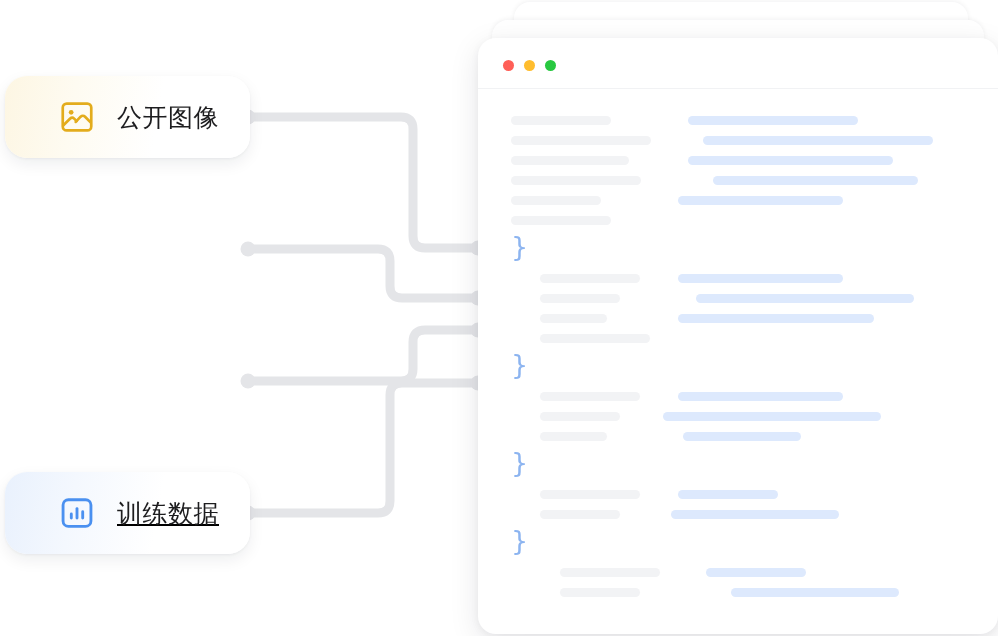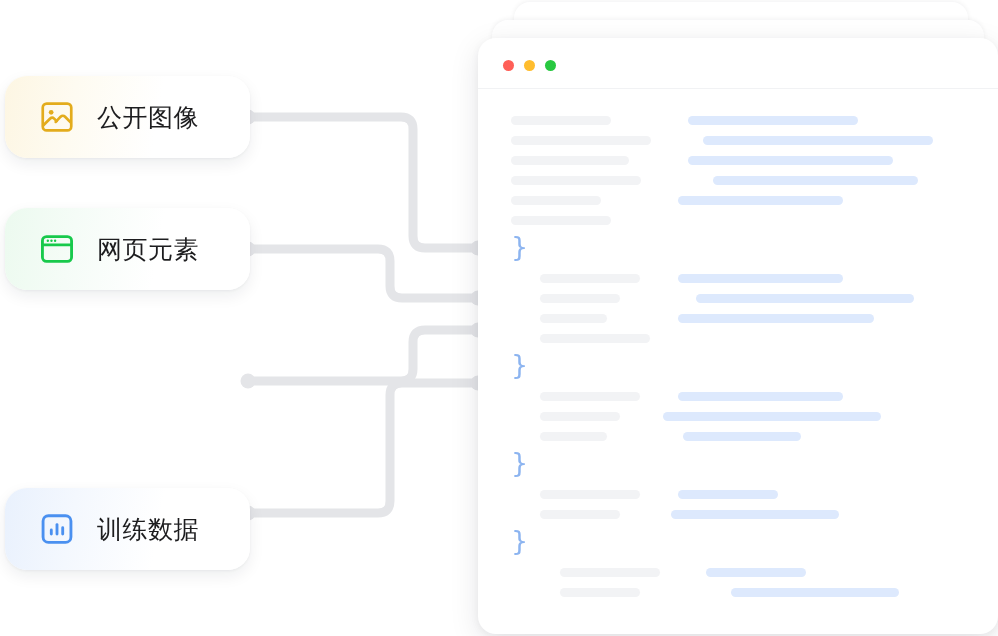--- a/index.html
+++ b/index.html
@@ -29,21 +29,21 @@
   }
   .card {
     position: absolute;
     left: 5px;
     width: 245px;
     height: 82px;
     border-radius: 22px;
     box-sizing: border-box;
     display: flex;
     align-items: center;
-    padding-left: 32px;
+    padding-left: 52px;
     box-shadow: 0 6px 16px rgba(17, 24, 39, 0.07),
                 0 1px 3px rgba(17, 24, 39, 0.05);
   }
   .card .icon-wrap {
     width: 40px;
     height: 40px;
     flex: 0 0 40px;
     display: flex;
     align-items: center;
     justify-content: center;
@@ -57,21 +57,21 @@
     line-height: 1;
     letter-spacing: 0.5px;
     color: #1d1d1f;
     white-space: nowrap;
     font-family: "DejaVu Sans", "Liberation Sans", sans-serif;
   }
   
   .card.c0 { top: 76px;  background: linear-gradient(100deg, #fdf6e3 0%, #fefbf1 28%, #ffffff 62%); }
   .card.c1 { top: 208px; background: linear-gradient(100deg, #ecfaef 0%, #f5fcf7 28%, #ffffff 62%); }
   .card.c2 { top: 340px; background: linear-gradient(100deg, #fdeff0 0%, #fdf6f7 28%, #ffffff 62%); }
-  .card.c3 { top: 488px; background: linear-gradient(100deg, #e9f1fd 0%, #f4f8fe 28%, #ffffff 62%); }
+  .card.c3 { top: 472px; background: linear-gradient(100deg, #e9f1fd 0%, #f4f8fe 28%, #ffffff 62%); text-decoration: underline; }
 
   
   #wires {
     position: absolute;
     left: 0;
     top: 0;
     width: 998px;
     height: 636px;
     pointer-events: none;
   }
@@ -193,32 +193,20 @@
         <svg width="38" height="38" viewBox="0 0 24 24" fill="none" stroke="#E3AC1C" stroke-width="1.7" stroke-linecap="round" stroke-linejoin="round">
           <rect x="3" y="3.5" width="18" height="17" rx="2.5"></rect>
           <circle cx="8.3" cy="9" r="1.5" fill="#E3AC1C" stroke="none"></circle>
           <path d="M3.4 17.2l4.3-4.2c.7-.7 1.8-.7 2.5 0l1.6 1.6"></path>
           <path d="M11.2 15.1l3.1-3.3c.8-.8 2-.8 2.8 0l3.5 3.6"></path>
         </svg>
       </span>
       <span class="card-label">公开图像</span>
     </div>
 
-    <div class="card c1">
-      <span class="icon-wrap">
-        <svg width="38" height="38" viewBox="0 0 24 24" fill="none" stroke="#17C94B" stroke-width="1.8" stroke-linecap="round" stroke-linejoin="round">
-          <rect x="2.8" y="4.2" width="18.4" height="15.6" rx="2.6"></rect>
-          <path d="M2.8 9.4h18.4"></path>
-          <circle cx="6.2" cy="6.8" r="0.75" fill="#17C94B" stroke="none"></circle>
-          <circle cx="8.5" cy="6.8" r="0.75" fill="#17C94B" stroke="none"></circle>
-          <circle cx="10.8" cy="6.8" r="0.75" fill="#17C94B" stroke="none"></circle>
-        </svg>
-      </span>
-      <span class="card-label">网页元素</span>
-    </div>
 
 
     <div class="card c3">
       <span class="icon-wrap">
         <svg width="38" height="38" viewBox="0 0 24 24" fill="none" stroke="#4A90F0" stroke-width="1.8" stroke-linecap="round" stroke-linejoin="round">
           <rect x="3.2" y="3.6" width="17.6" height="16.8" rx="3.4"></rect>
           <path d="M8.4 15.2v-2.6"></path>
           <path d="M12 15.2V9.2"></path>
           <path d="M15.6 15.2v-4"></path>
         </svg>

